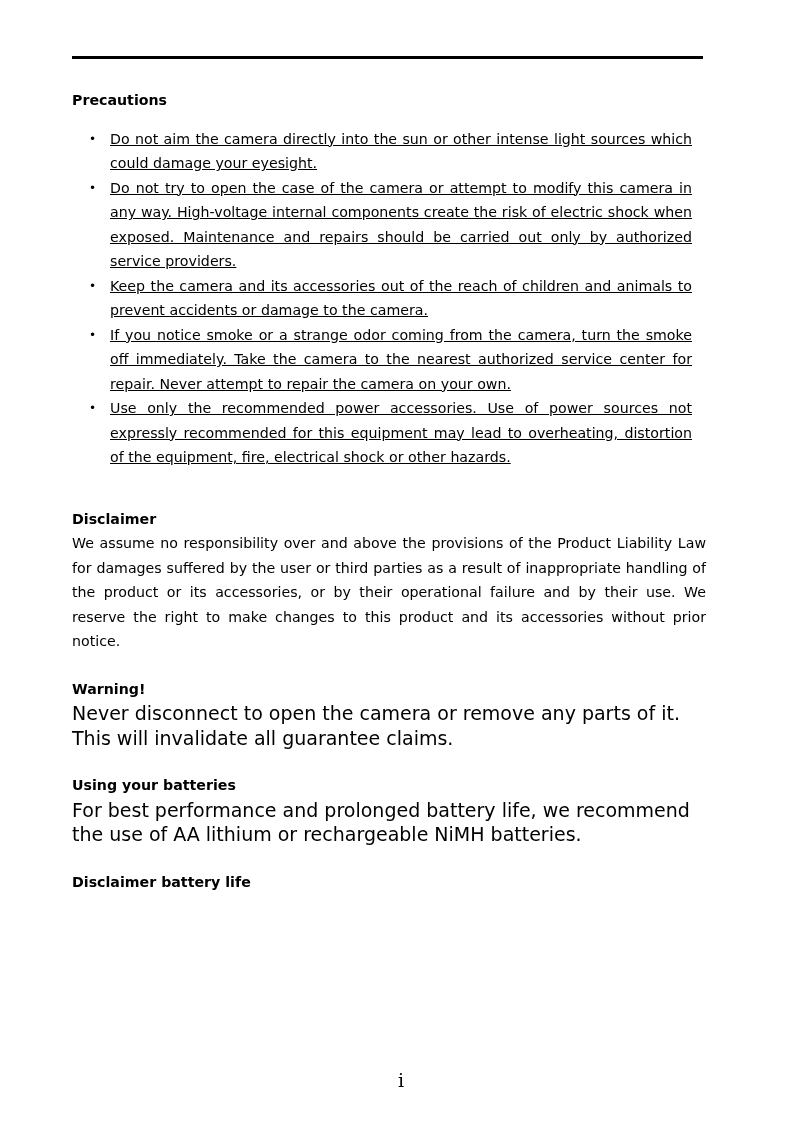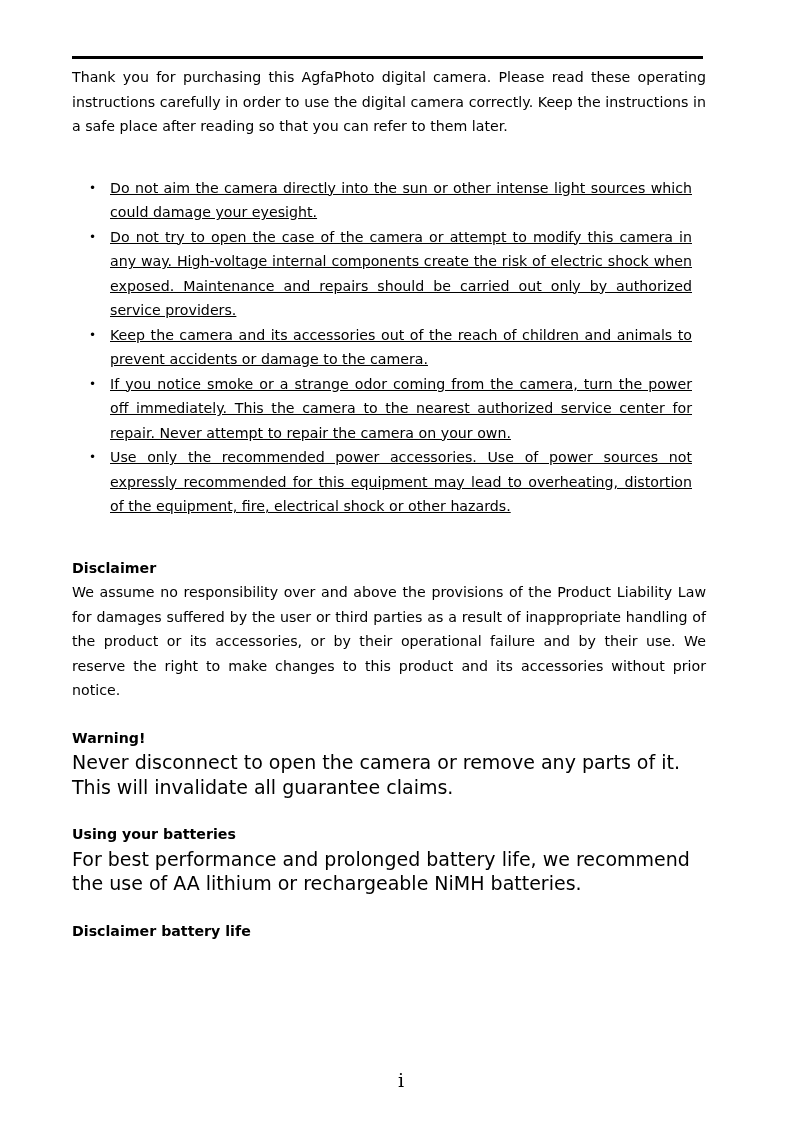--- a/index.html
+++ b/index.html
@@ -100,37 +100,37 @@
 </style>
 </head>
 <body>
 
 <div class="page">
 
   <div class="content">
 
     <div class="top-rule"></div>
 
-    <p class="para">Thank you for purchasing this AgfaPhoto digital camera. Please read these operating instructions carefully in order to use the digital camera correctly. Keep the instructions in a safe place after reading so that you can refer to them later.</p>
 
     <div class="gap-lg"></div>
 
+    <h2 class="heading">Precautions</h2>
 
     <ul class="bullets">
       <li>
           <span class="li-text">Do not aim the camera directly into the sun or other intense light sources which could damage your eyesight.</span>
         </li>
       <li>
           <span class="li-text">Do not try to open the case of the camera or attempt to modify this camera in any way. High-voltage internal components create the risk of electric shock when exposed. Maintenance and repairs should be carried out only by authorized service providers.</span>
         </li>
       <li>
           <span class="li-text">Keep the camera and its accessories out of the reach of children and animals to prevent accidents or damage to the camera.</span>
         </li>
       <li>
-          <span class="li-text">If you notice smoke or a strange odor coming from the camera, turn the power off immediately. This the camera to the nearest authorized service center for repair. Never attempt to repair the camera on your own.</span>
+          <span class="li-text">If you notice smoke or a strange odor coming from the camera, turn the smoke off immediately. Take the camera to the nearest authorized service center for repair. Never attempt to repair the camera on your own.</span>
         </li>
       <li>
           <span class="li-text">Use only the recommended power accessories. Use of power sources not expressly recommended for this equipment may lead to overheating, distortion of the equipment, fire, electrical shock or other hazards.</span>
         </li>
     </ul>
 
     <div class="gap-md"></div>
 
     <h2 class="heading">Disclaimer</h2>
     <p class="para">We assume no responsibility over and above the provisions of the Product Liability Law for damages suffered by the user or third parties as a result of inappropriate handling of the product or its accessories, or by their operational failure and by their use. We reserve the right to make changes to this product and its accessories without prior notice.</p>

